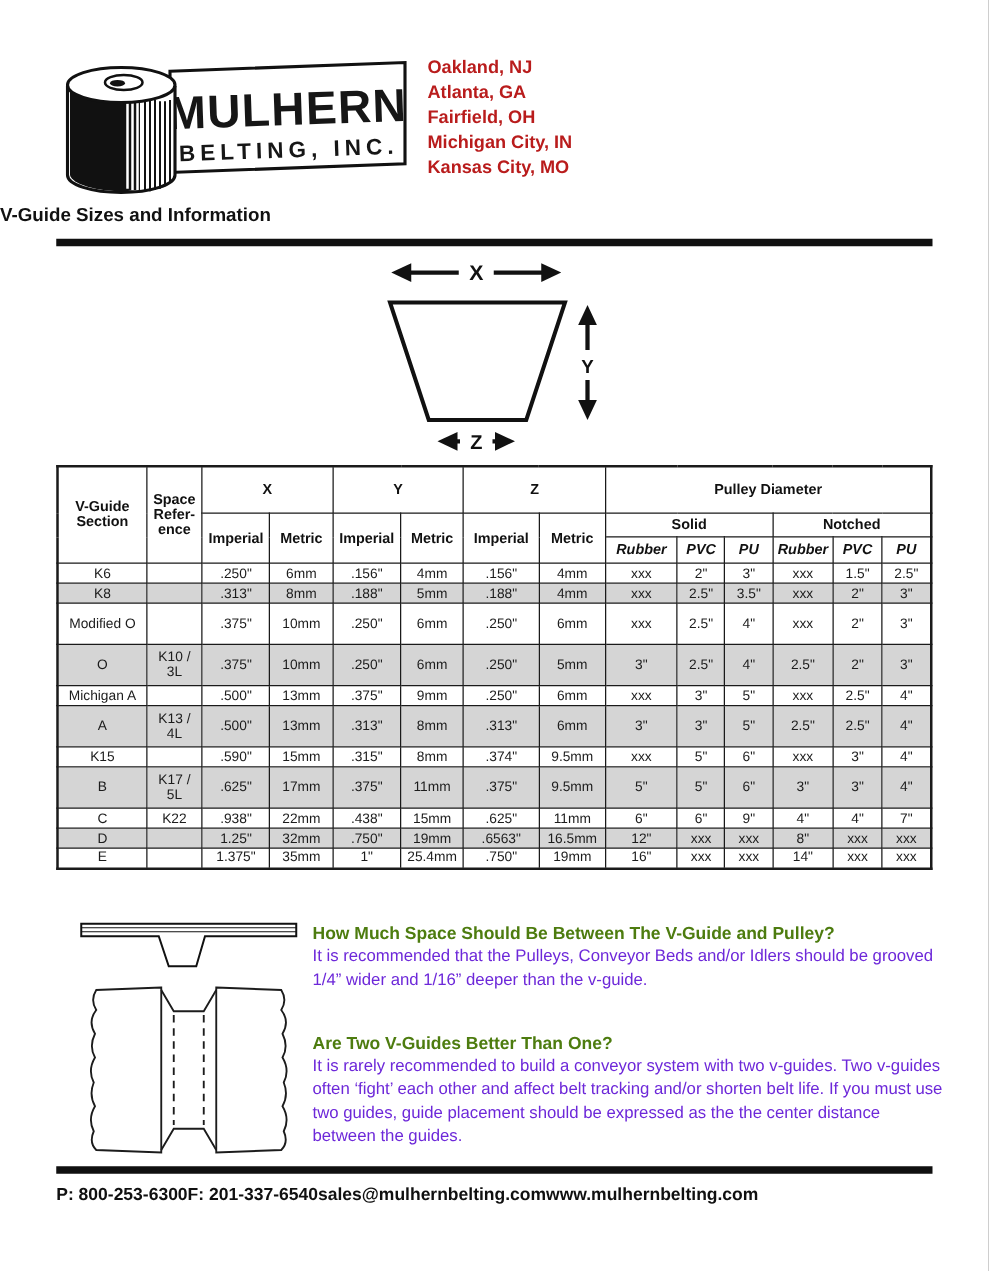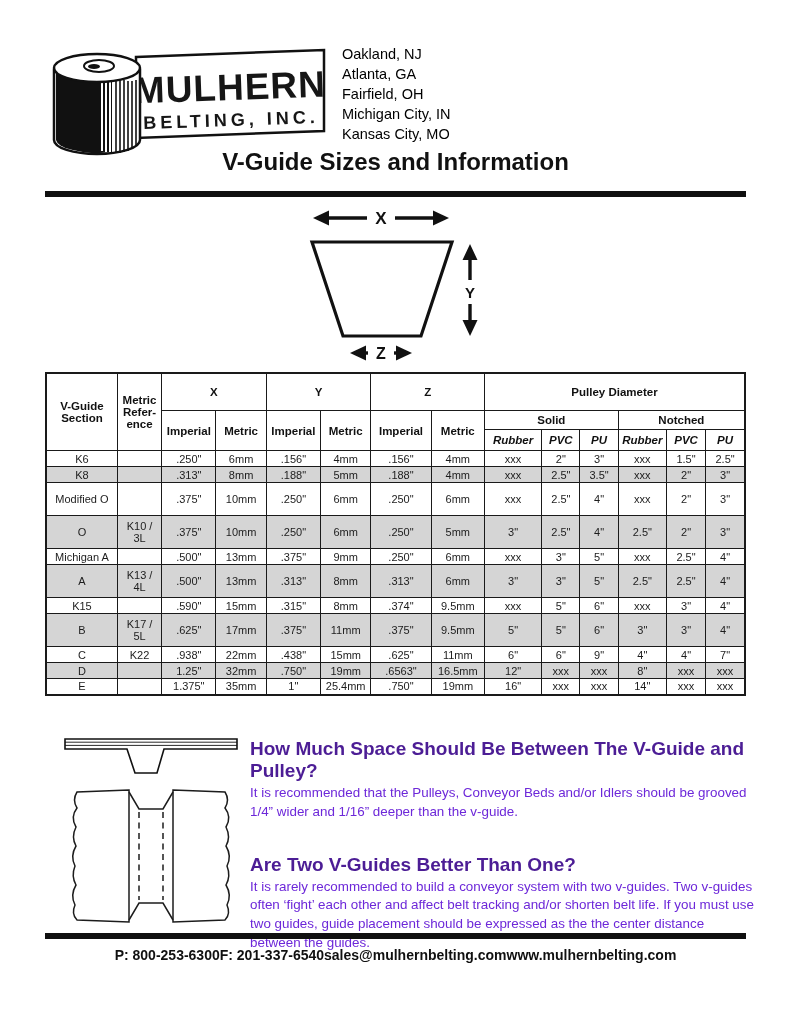--- a/index.html
+++ b/index.html
@@ -4,23 +4,23 @@
 <style>
   html,body { margin:0; padding:0; background:#888; }
   .page {
     position:relative; width:791px; height:1024px; margin:0 auto;
     background:#ffffff; overflow:hidden; color:#161616;
     font-family:"Liberation Sans", sans-serif;
   }
   
   .header { position:absolute; top:30px; left:40px; display:flex; }
   .logo-svg { display:block; }
-  .locations { margin-left:10px; padding-top:14px; font-weight:normal; font-size:14.5px; line-height:1.38; color:#000000; }
-  
-  .page-title { position:absolute; top:148px; left:0; width:100%; text-align:center; font-size:24px; font-weight:bold; color:#111; margin:0; }
+  .locations { margin-left:10px; padding-top:14px; font-weight:bold; font-size:14.5px; line-height:1.38; color:#b91c1c; }
+  
+  .page-title { position:absolute; top:164px; left:0; width:100%; font-size:15px; font-weight:bold; color:#111; margin:0; }
   .rule { position:absolute; left:45px; width:701px; height:6px; background:#101010; }
   .rule-top { top:191px; }
   
   .vg-diagram { position:absolute; top:204px; left:267px; }
   
   .vg-table { position:absolute; top:372px; left:45px; border-collapse:collapse; table-layout:fixed; width:701px; border:2px solid #1a1a1a; }
   .vg-table th, .vg-table td { border:1.5px solid #1a1a1a; text-align:center; vertical-align:middle; padding:1px 2px; overflow:hidden; }
   .vg-table th { font-size:11.5px; font-weight:bold; color:#111; }
   .vg-table td { font-size:11px; color:#1c1c1c; }
   tr.h1 th { height:34px; }
@@ -28,26 +28,26 @@
   tr.h3 th { height:18px;font-style:italic; }
   tbody tr { height:16px; }
   tbody tr.tall { height:33px; }
   tbody tr.shaded td { background:#d5d5d5; }
   
   .bottom { position:absolute; top:733px; left:45px; width:710px; display:flex; }
   .diagrams-col { width:213px; padding-left:16px; box-sizing:border-box; }
   .diagrams-col svg { display:block; }
   .pulley-svg { margin-top:5px; }
   .text-col { flex:1; padding-top:5px; }
-  .q-heading { margin:0 0 2px 0; font-size:19px; font-weight:bold; color:#4c1d95; }
+  .q-heading { margin:0 0 2px 0; font-size:14px; font-weight:bold; color:#4d7c0f; }
   .q-body { margin:0; font-size:13.4px; line-height:1.4; color:#6d28d9; width:505px; }
   .q2 { margin-top:32px; }
   
   .footer-block { position:absolute; top:933px; left:45px; width:701px; }
-  .footer-row { display:flex; justify-content:center; margin-top:8px; font-weight:bold; font-size:14px; color:#101010; }
+  .footer-row { display:flex; justify-content:flex-start; margin-top:8px; font-weight:bold; font-size:14px; color:#101010; }
   .footer-row a { color:#101010; text-decoration:none; }
   svg text { font-family:"Liberation Sans", sans-serif; }
 </style>
 </head>
 <body>
 
 <div class="page">
 
   <div class="header">
     <svg class="logo-svg" width="292" height="140" viewBox="0 0 292 140">
@@ -132,21 +132,21 @@
       <col style="width:57px">
         <col style="width:38px">
         <col style="width:38px">
       <col style="width:48px">
         <col style="width:39px">
         <col style="width:39px">
     </colgroup>
     <thead>
       <tr class="h1">
         <th rowspan="3">V-Guide Section</th>
-        <th rowspan="3">Metric Refer-ence</th>
+        <th rowspan="3">Space Refer-ence</th>
         <th colspan="2">X</th>
         <th colspan="2">Y</th>
         <th colspan="2">Z</th>
         <th colspan="6">Pulley Diameter</th>
       </tr>
       <tr class="h2">
         <th rowspan="2">Imperial</th>
         <th rowspan="2">Metric</th>
         <th rowspan="2">Imperial</th>
         <th rowspan="2">Metric</th>

